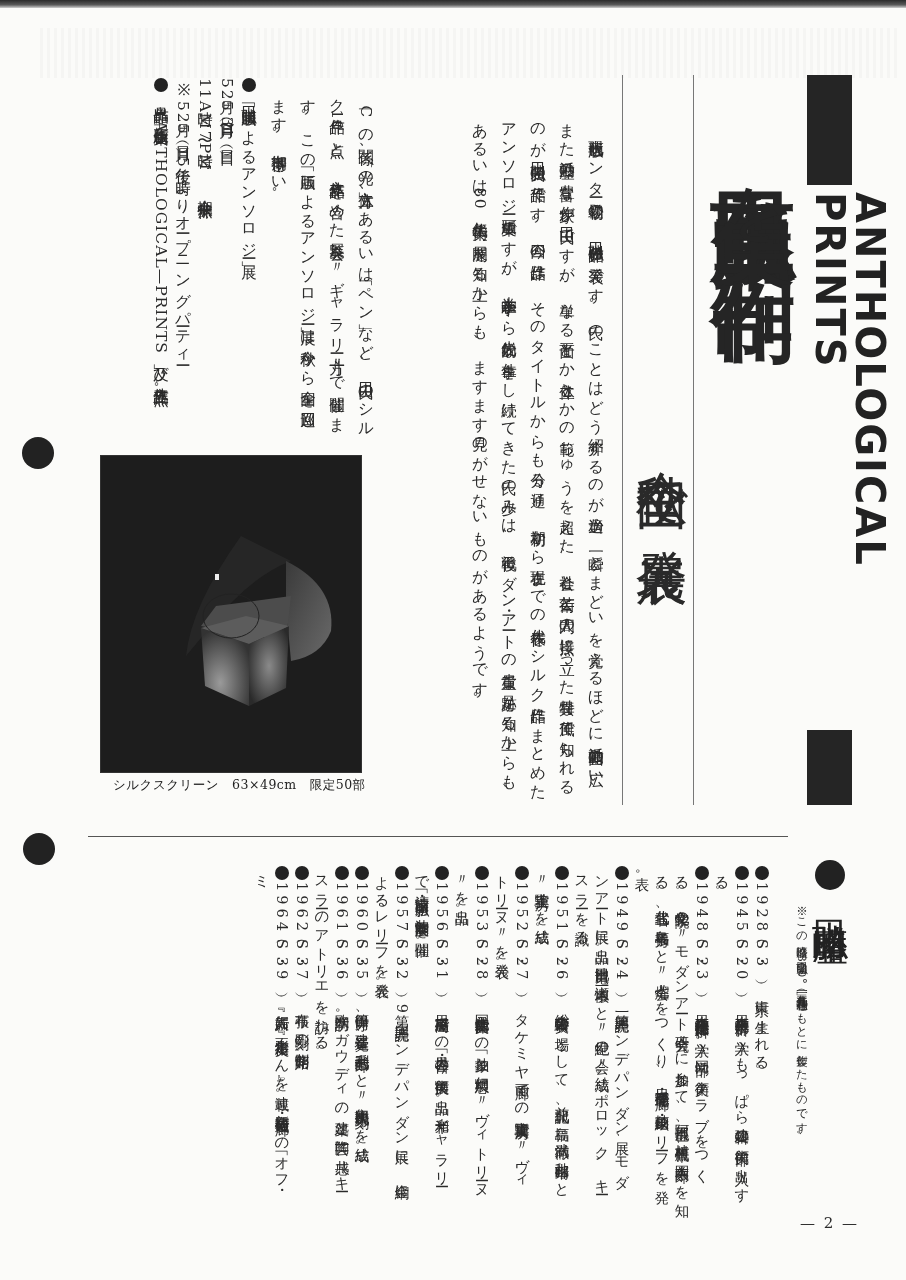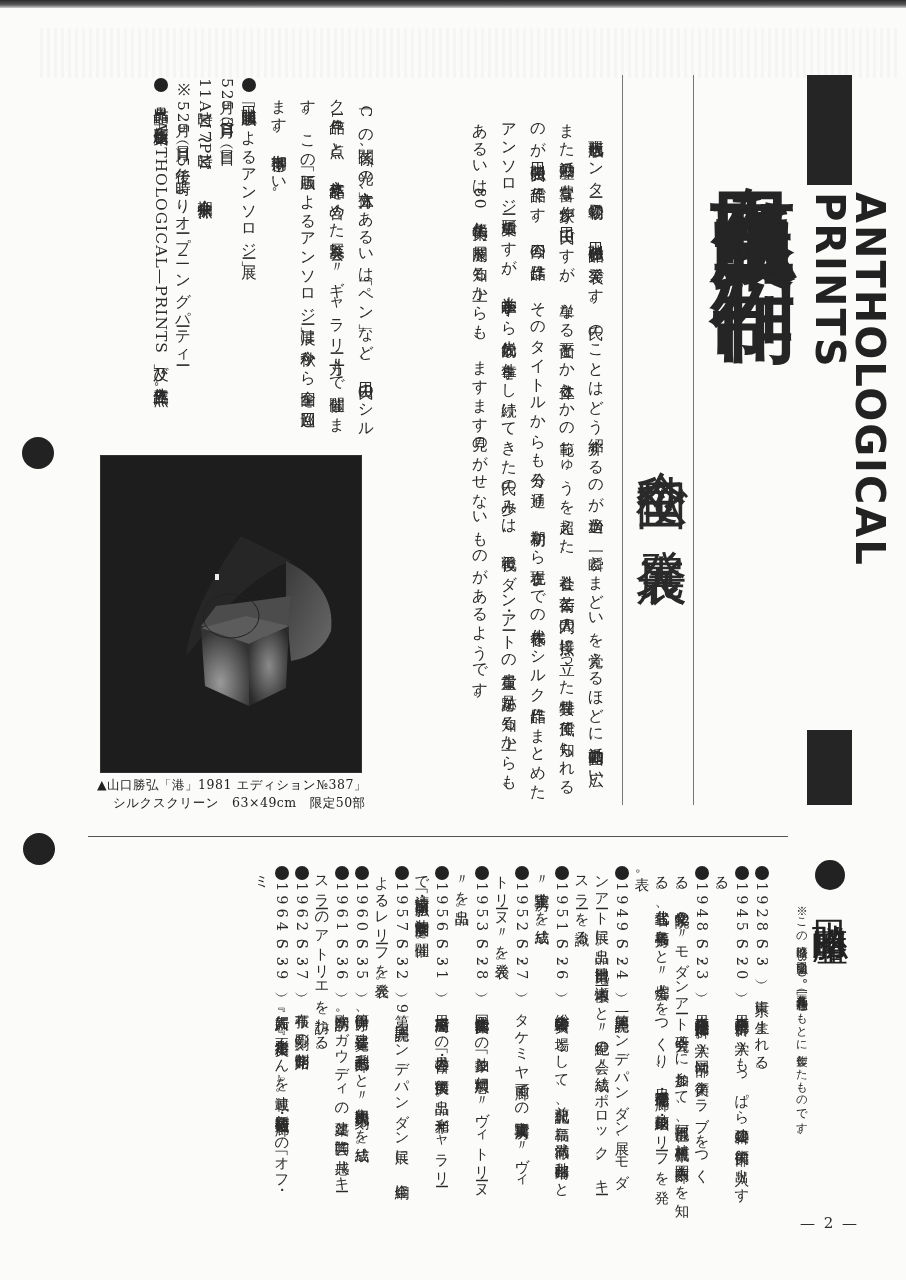--- a/index.html
+++ b/index.html
@@ -144,21 +144,20 @@
     <path d="M185 105 Q 235 130 230 175 Q 220 200 190 205 L 185 150 Z" fill="url(#curve)"></path>
     <polygon points="115,150 190,140 185,185 100,170" fill="#4c4c4c"></polygon>
     <polygon points="100,172 148,188 148,250 104,230" fill="url(#glowB)"></polygon>
     <polygon points="148,188 188,170 185,232 148,250" fill="url(#glowA)"></polygon>
     <polygon points="100,172 148,188 188,170 145,160" fill="#5c5c5c"></polygon>
     <ellipse cx="130" cy="160" rx="28" ry="22" fill="none" stroke="#222" stroke-width="1"></ellipse>
     <rect x="114" y="118" width="4" height="6" fill="#eee"></rect>
   </svg>
 </div>
 <div class="caption">
-  <div>▲山口勝弘「港」1981 エディション№387」</div>
   <div class="line2">シルクスクリーン　63×49cm　限定50部</div>
 </div>
 
 <div class="hrule" style="left:88px; top:836px; width:700px;"></div>
 
 <div class="vert bio-title" style="left:812px; top:860px; height:240px;">
   <span class="bullet" style="width:30px;height:30px;"></span><span>山口勝弘略歴</span>
 </div>
 
 <div class="vert bio-note" style="left:776px; top:898px; width:34px; height:290px;">※この略歴は「山口勝弘360°」（一九八一年三月六耀社刊）をもとに作製したものです。</div>

